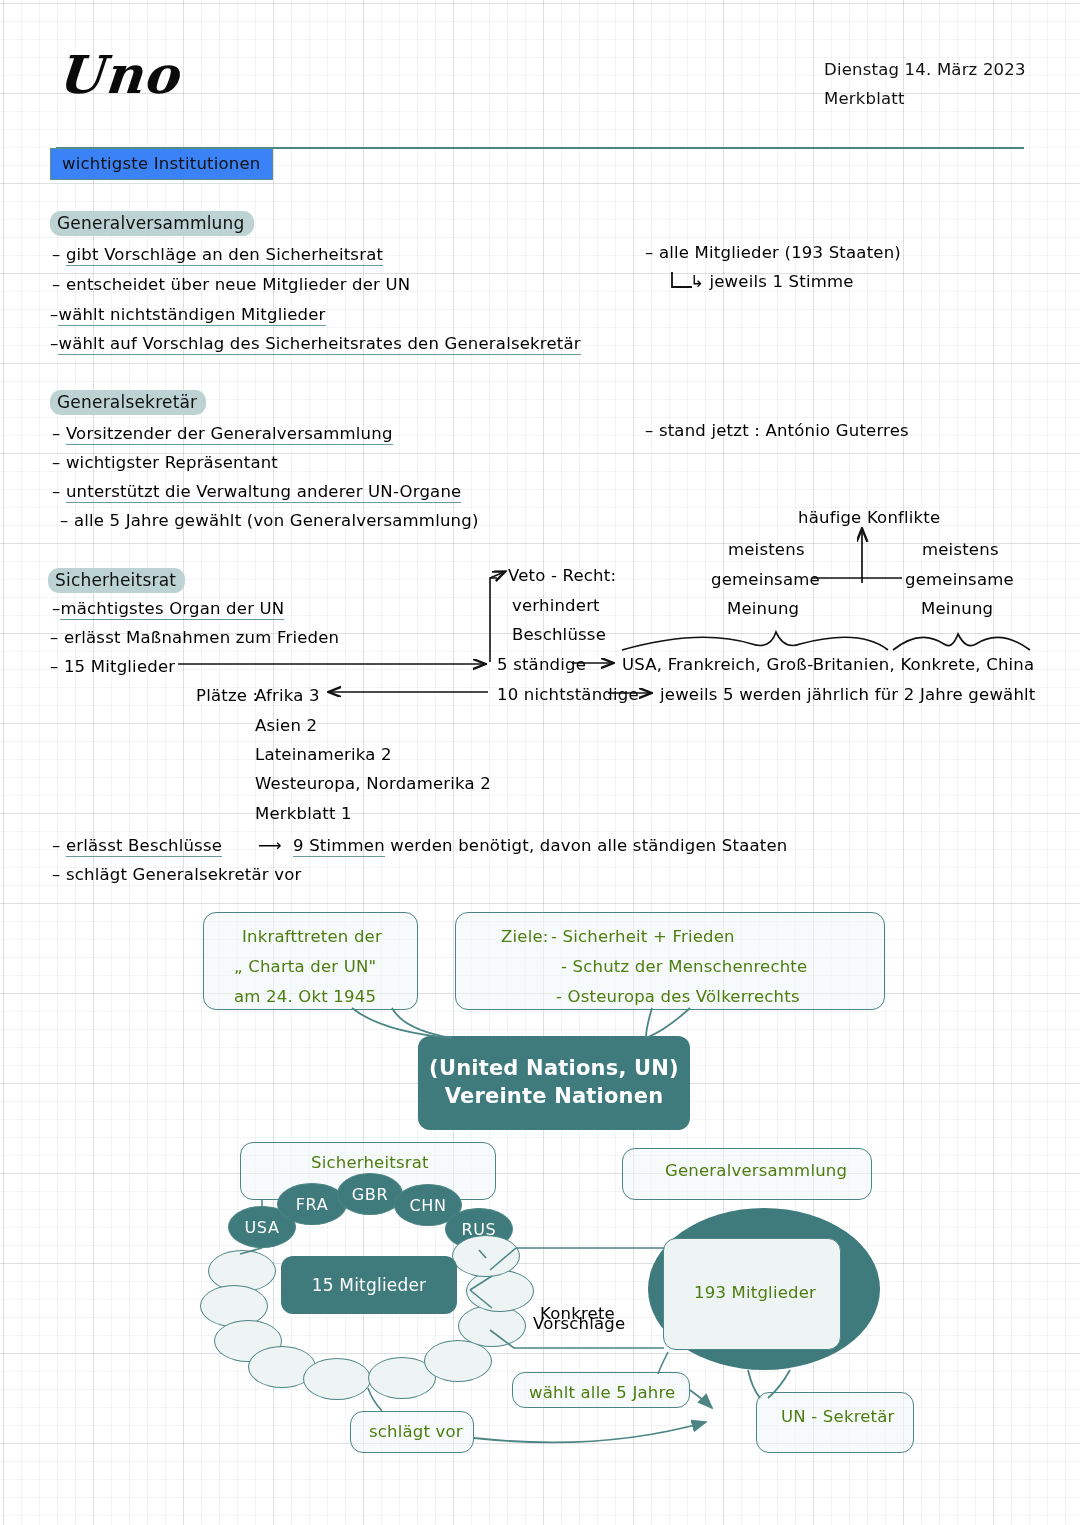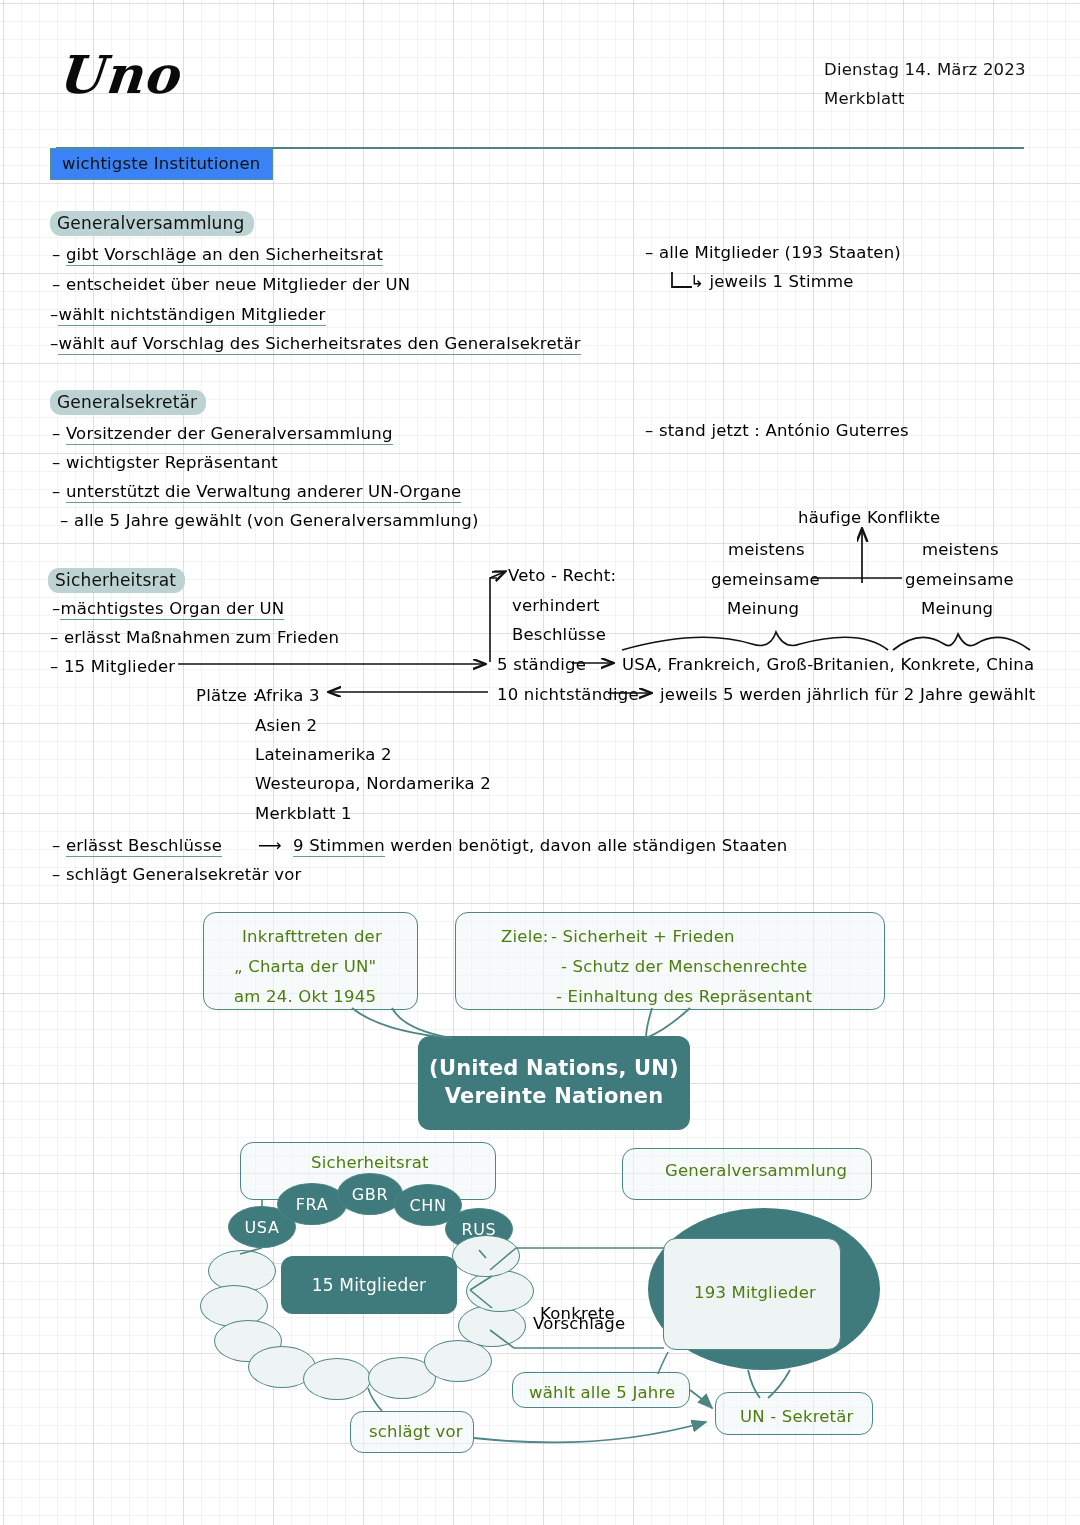--- a/index.html
+++ b/index.html
@@ -200,21 +200,21 @@
   <div class="obox" style="left:203px; top:912px; width:215px; height:98px;">
     <div class="obox-t hand" style="left:38px; top:14px;">Inkrafttreten der</div>
     <div class="obox-t hand" style="left:30px; top:44px;">„ Charta der UN"</div>
     <div class="obox-t hand" style="left:30px; top:74px;">am 24. Okt 1945</div>
   </div>
 
   <div class="obox" style="left:455px; top:912px; width:430px; height:98px;">
     <div class="obox-t hand" style="left:45px; top:14px;">Ziele:</div>
     <div class="obox-t hand" style="left:95px; top:14px;">- Sicherheit + Frieden</div>
     <div class="obox-t hand" style="left:105px; top:44px;">- Schutz der Menschenrechte</div>
-    <div class="obox-t hand" style="left:100px; top:74px;">- Einhaltung des Repräsentant</div>
+    <div class="obox-t hand" style="left:100px; top:74px;">- Osteuropa des Völkerrechts</div>
   </div>
 
   <div class="tbox hand" style="left:418px; top:1036px; width:272px; height:94px; font-size:21px; font-weight:700;">
     <div>
       <div>(United Nations, UN)</div>
       <div>Vereinte Nationen</div>
     </div>
   </div>
 
   <div class="obox" style="left:240px; top:1142px; width:256px; height:58px;">
@@ -254,21 +254,21 @@
   <div class="line hand" style="left:533px; top:1314px;">Vorschläge</div>
 
   <div class="obox" style="left:512px; top:1372px; width:178px; height:36px;">
     <div class="obox-t hand" style="left:16px; top:10px;">wählt alle 5 Jahre</div>
   </div>
 
   <div class="obox" style="left:350px; top:1411px; width:124px; height:42px;">
     <div class="obox-t hand" style="left:18px; top:10px;">schlägt vor</div>
   </div>
 
-  <div class="obox" style="left:715px; top:1392px; width:158px; height:43px;">
+  <div class="obox" style="left:756px; top:1392px; width:158px; height:61px;">
     <div class="obox-t hand" style="left:24px; top:14px;">UN - Sekretär</div>
   </div>
 
   <svg class="ink" viewBox="0 0 1080 1525">
     <defs>
       <marker id="ah" markerWidth="9" markerHeight="9" refX="7" refY="3.2" orient="auto">
         <path d="M0,0 L8,3.2 L0,6.4" fill="none" stroke="#111" stroke-width="1.4"></path>
       </marker>
       <marker id="aht" markerWidth="10" markerHeight="10" refX="8" refY="3.6" orient="auto">
         <path d="M0,0 L9,3.6 L0,7.2" fill="#4d8585" stroke="none"></path>

